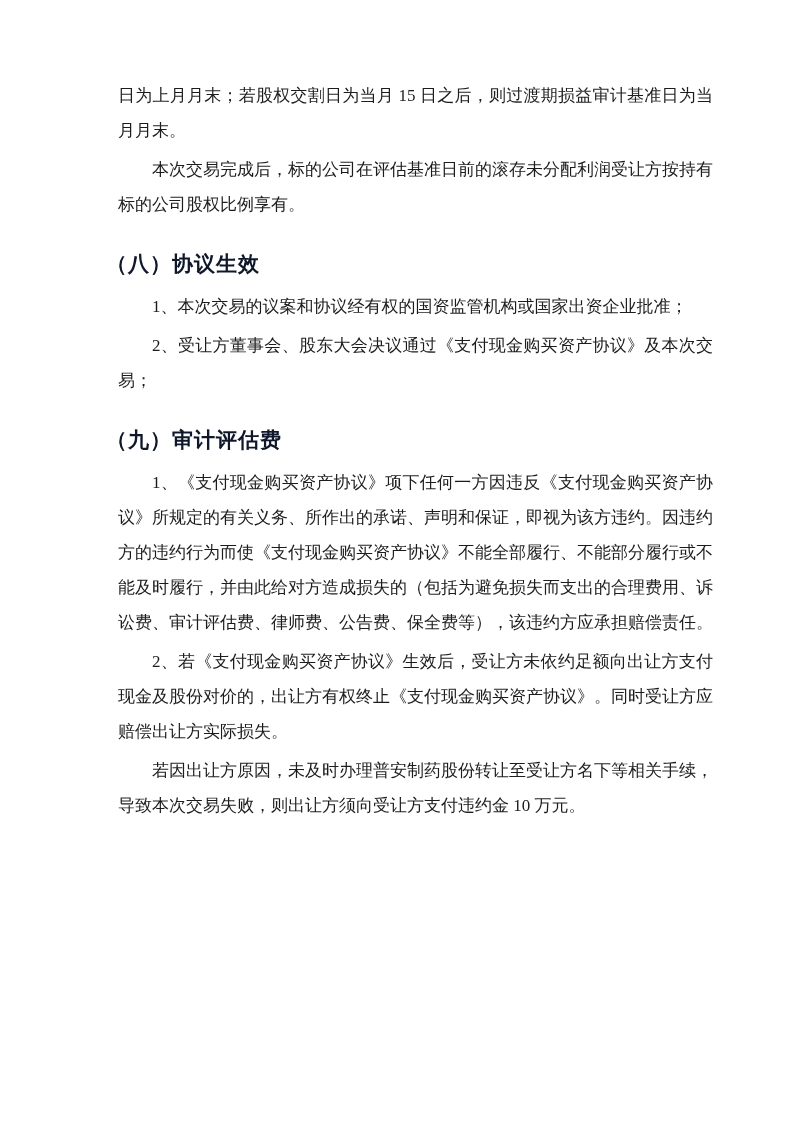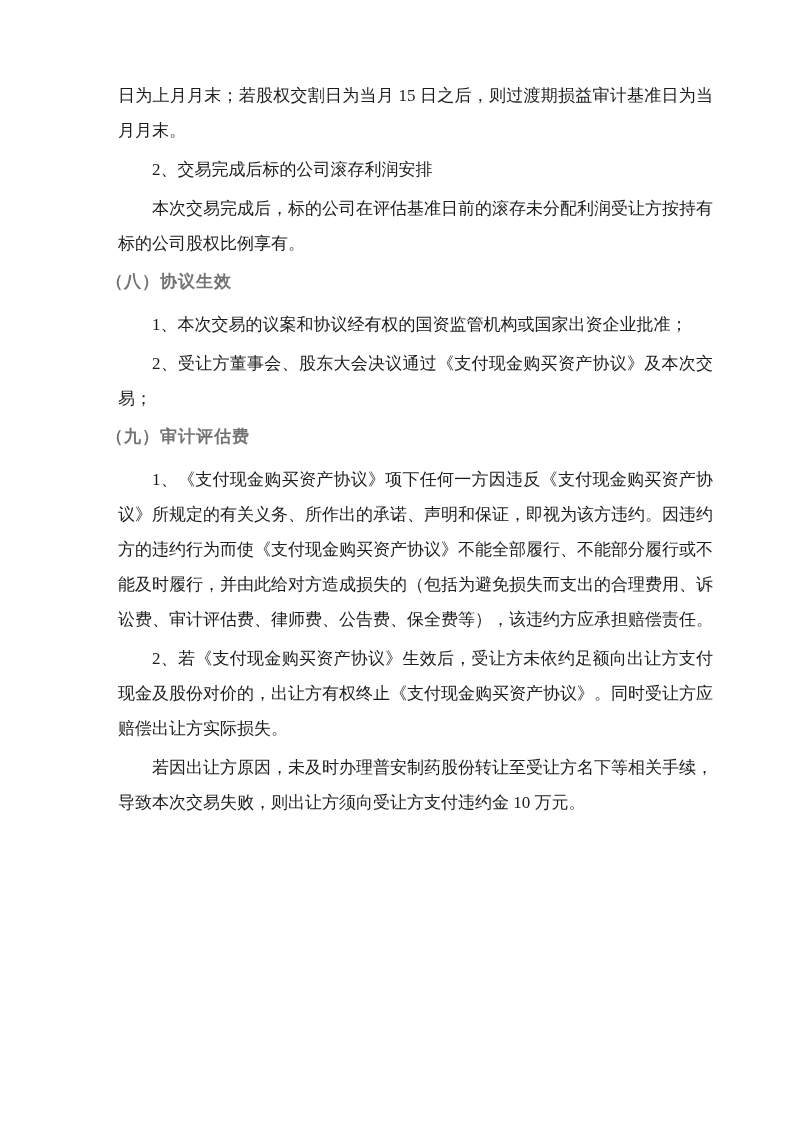--- a/index.html
+++ b/index.html
@@ -29,43 +29,42 @@
     text-justify: inter-ideograph;
     text-indent: 2em;
     margin: 0 0 4px 0;
     word-break: break-all;
   }
   .para.no-indent {
     text-indent: 0;
   }
   .heading {
     font-family: "Liberation Sans", "DejaVu Sans", sans-serif;
-    font-size: 17px;
+    font-size: 21px;
     font-weight: bold;
     line-height: 29px;
-    margin: 6px 0 11px -12px;
-    color: #737373;
+    margin: 27px 0 11px -12px;
+    color: #0f172a;
     letter-spacing: 1px;
   }
   .page-number {
     position: absolute;
     top: 1000px;
     right: 120px;
     font-size: 19px;
     color: #1d4ed8;
     font-family: "Liberation Serif", "DejaVu Serif", serif;
   }
 </style>
 </head>
 <body>
 
 <div class="page">
   <div class="doc">
     <p class="para no-indent">日为上月月末；若股权交割日为当月 15 日之后，则过渡期损益审计基准日为当月月末。</p>
-    <p class="para">2、交易完成后标的公司滚存利润安排</p>
     <p class="para">本次交易完成后，标的公司在评估基准日前的滚存未分配利润受让方按持有标的公司股权比例享有。</p>
     <h2 class="heading">（八）协议生效</h2>
     <p class="para">1、本次交易的议案和协议经有权的国资监管机构或国家出资企业批准；</p>
     <p class="para">2、受让方董事会、股东大会决议通过《支付现金购买资产协议》及本次交易；</p>
     <h2 class="heading">（九）审计评估费</h2>
     <p class="para">1、《支付现金购买资产协议》项下任何一方因违反《支付现金购买资产协议》所规定的有关义务、所作出的承诺、声明和保证，即视为该方违约。因违约方的违约行为而使《支付现金购买资产协议》不能全部履行、不能部分履行或不能及时履行，并由此给对方造成损失的（包括为避免损失而支出的合理费用、诉讼费、审计评估费、律师费、公告费、保全费等），该违约方应承担赔偿责任。</p>
     <p class="para">2、若《支付现金购买资产协议》生效后，受让方未依约足额向出让方支付现金及股份对价的，出让方有权终止《支付现金购买资产协议》。同时受让方应赔偿出让方实际损失。</p>
     <p class="para">若因出让方原因，未及时办理普安制药股份转让至受让方名下等相关手续，导致本次交易失败，则出让方须向受让方支付违约金 10 万元。</p>
   </div>
   <div class="page-number">227</div>

